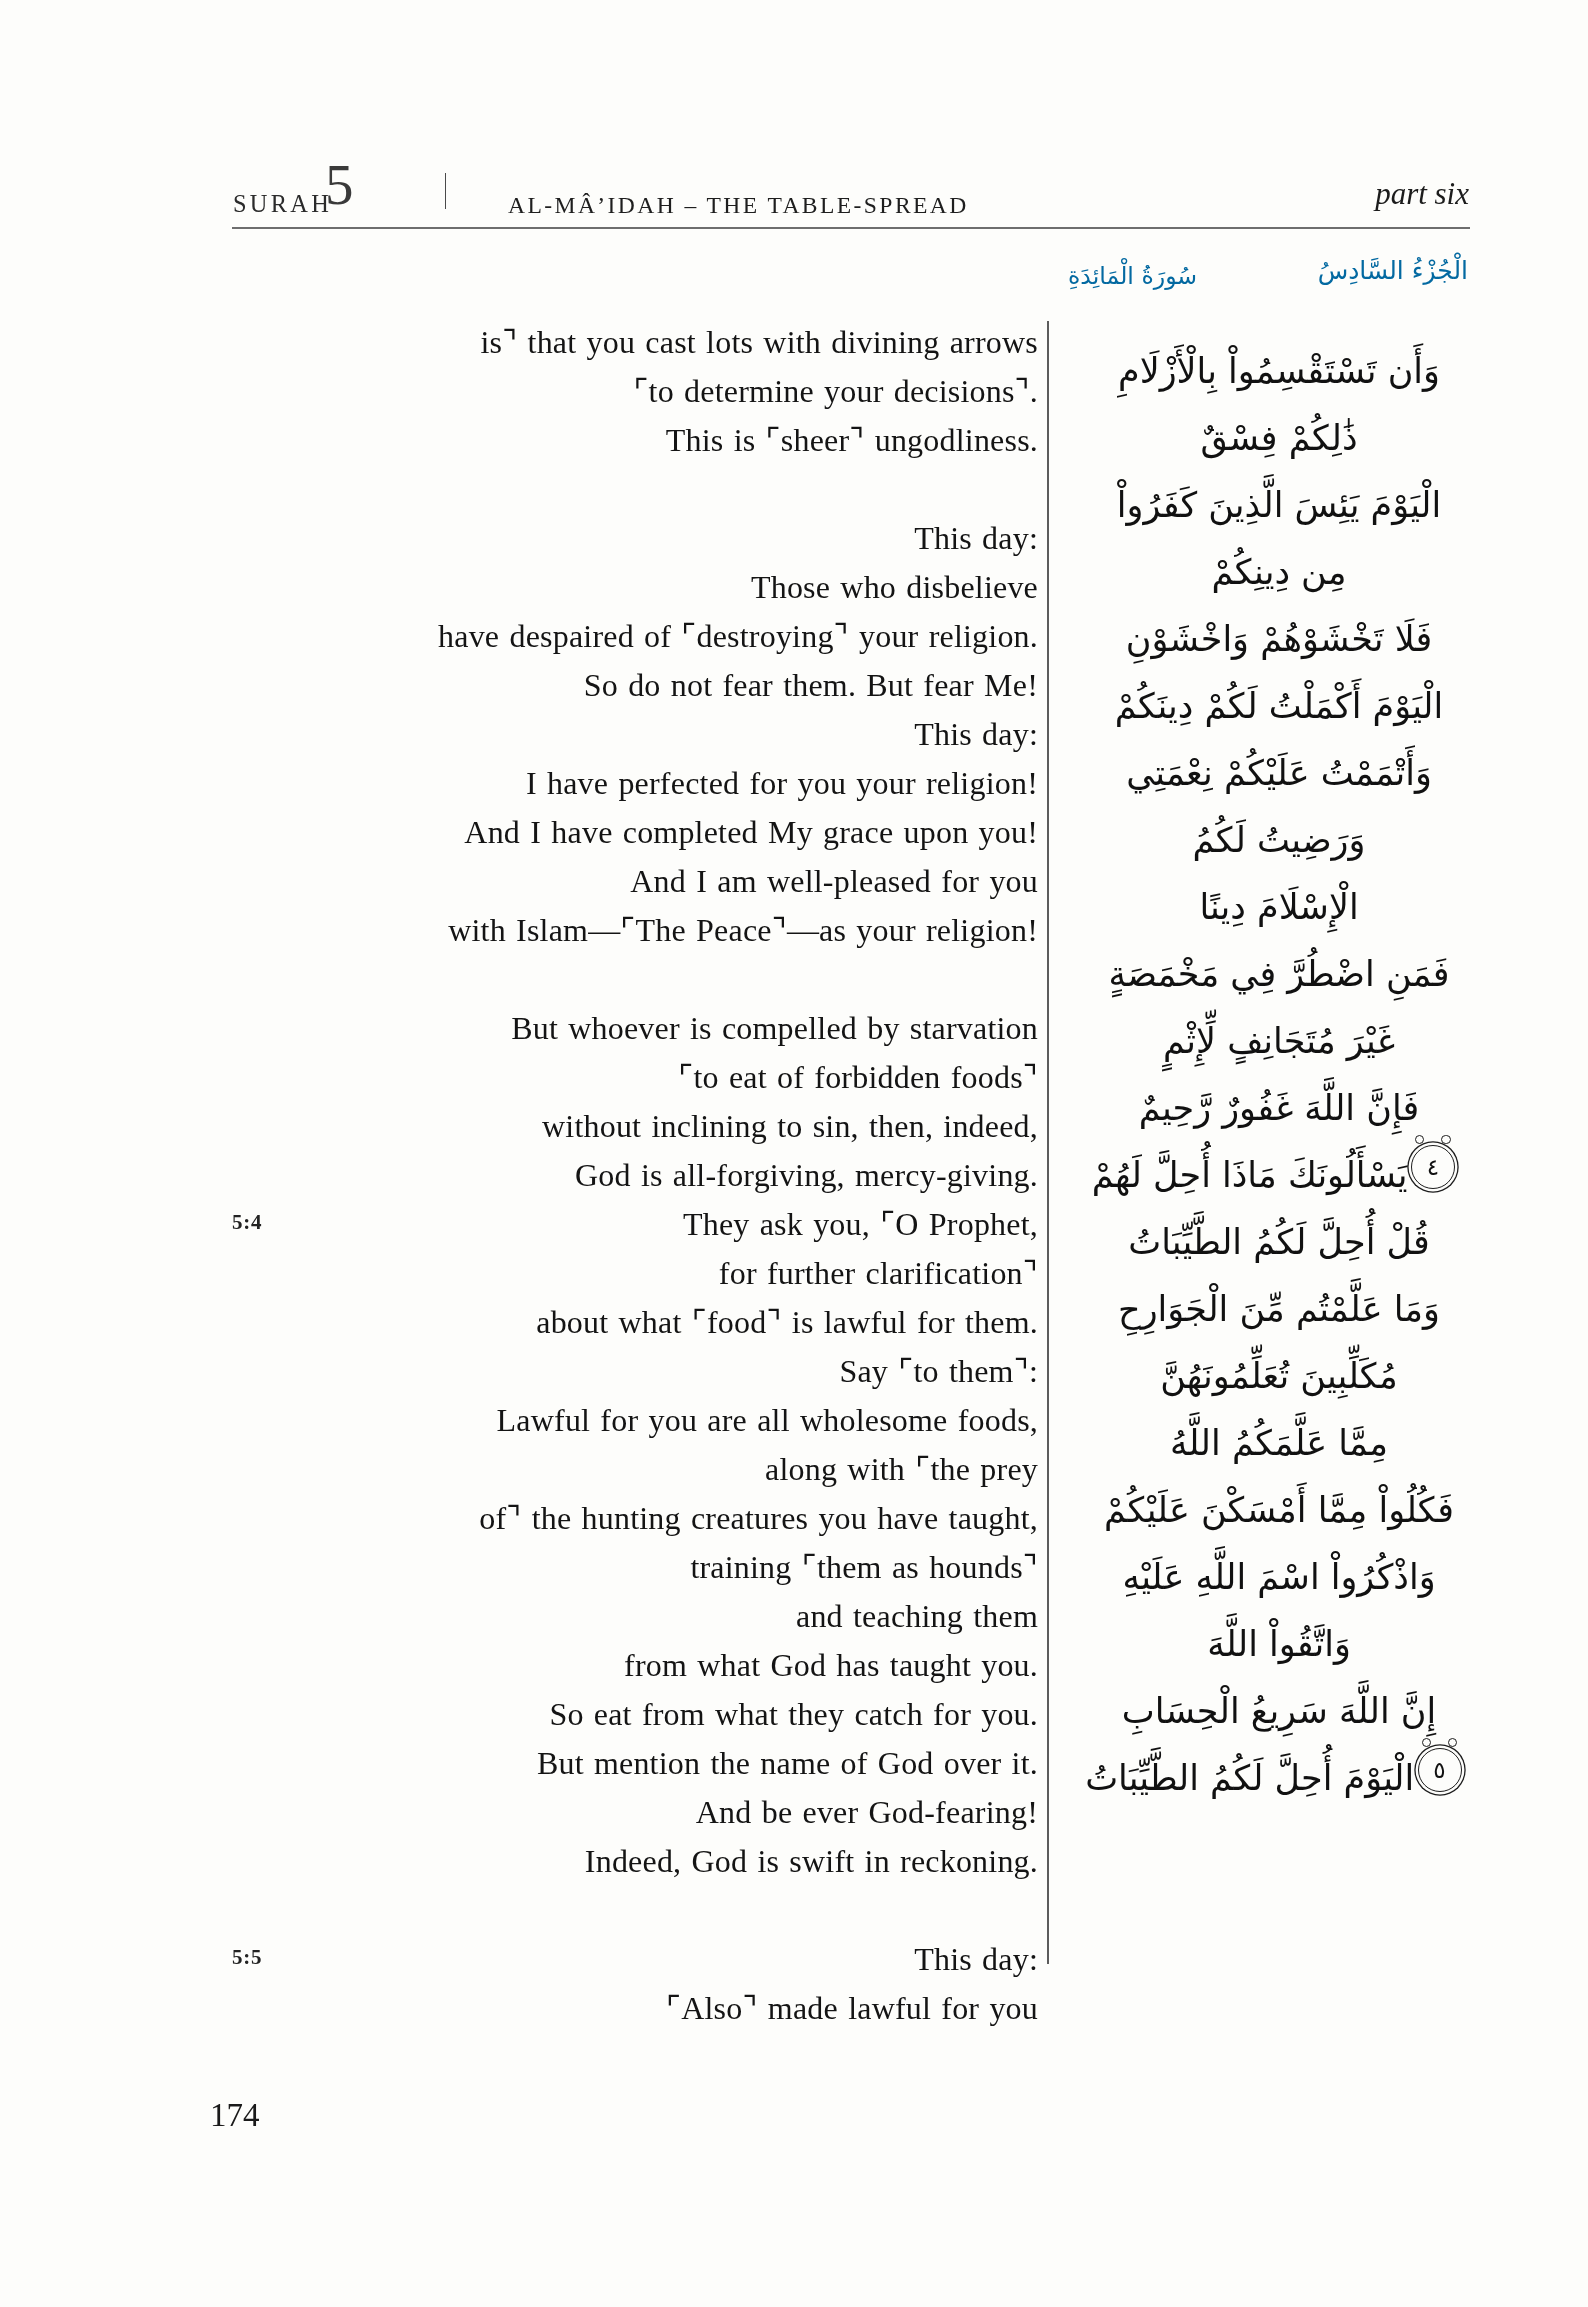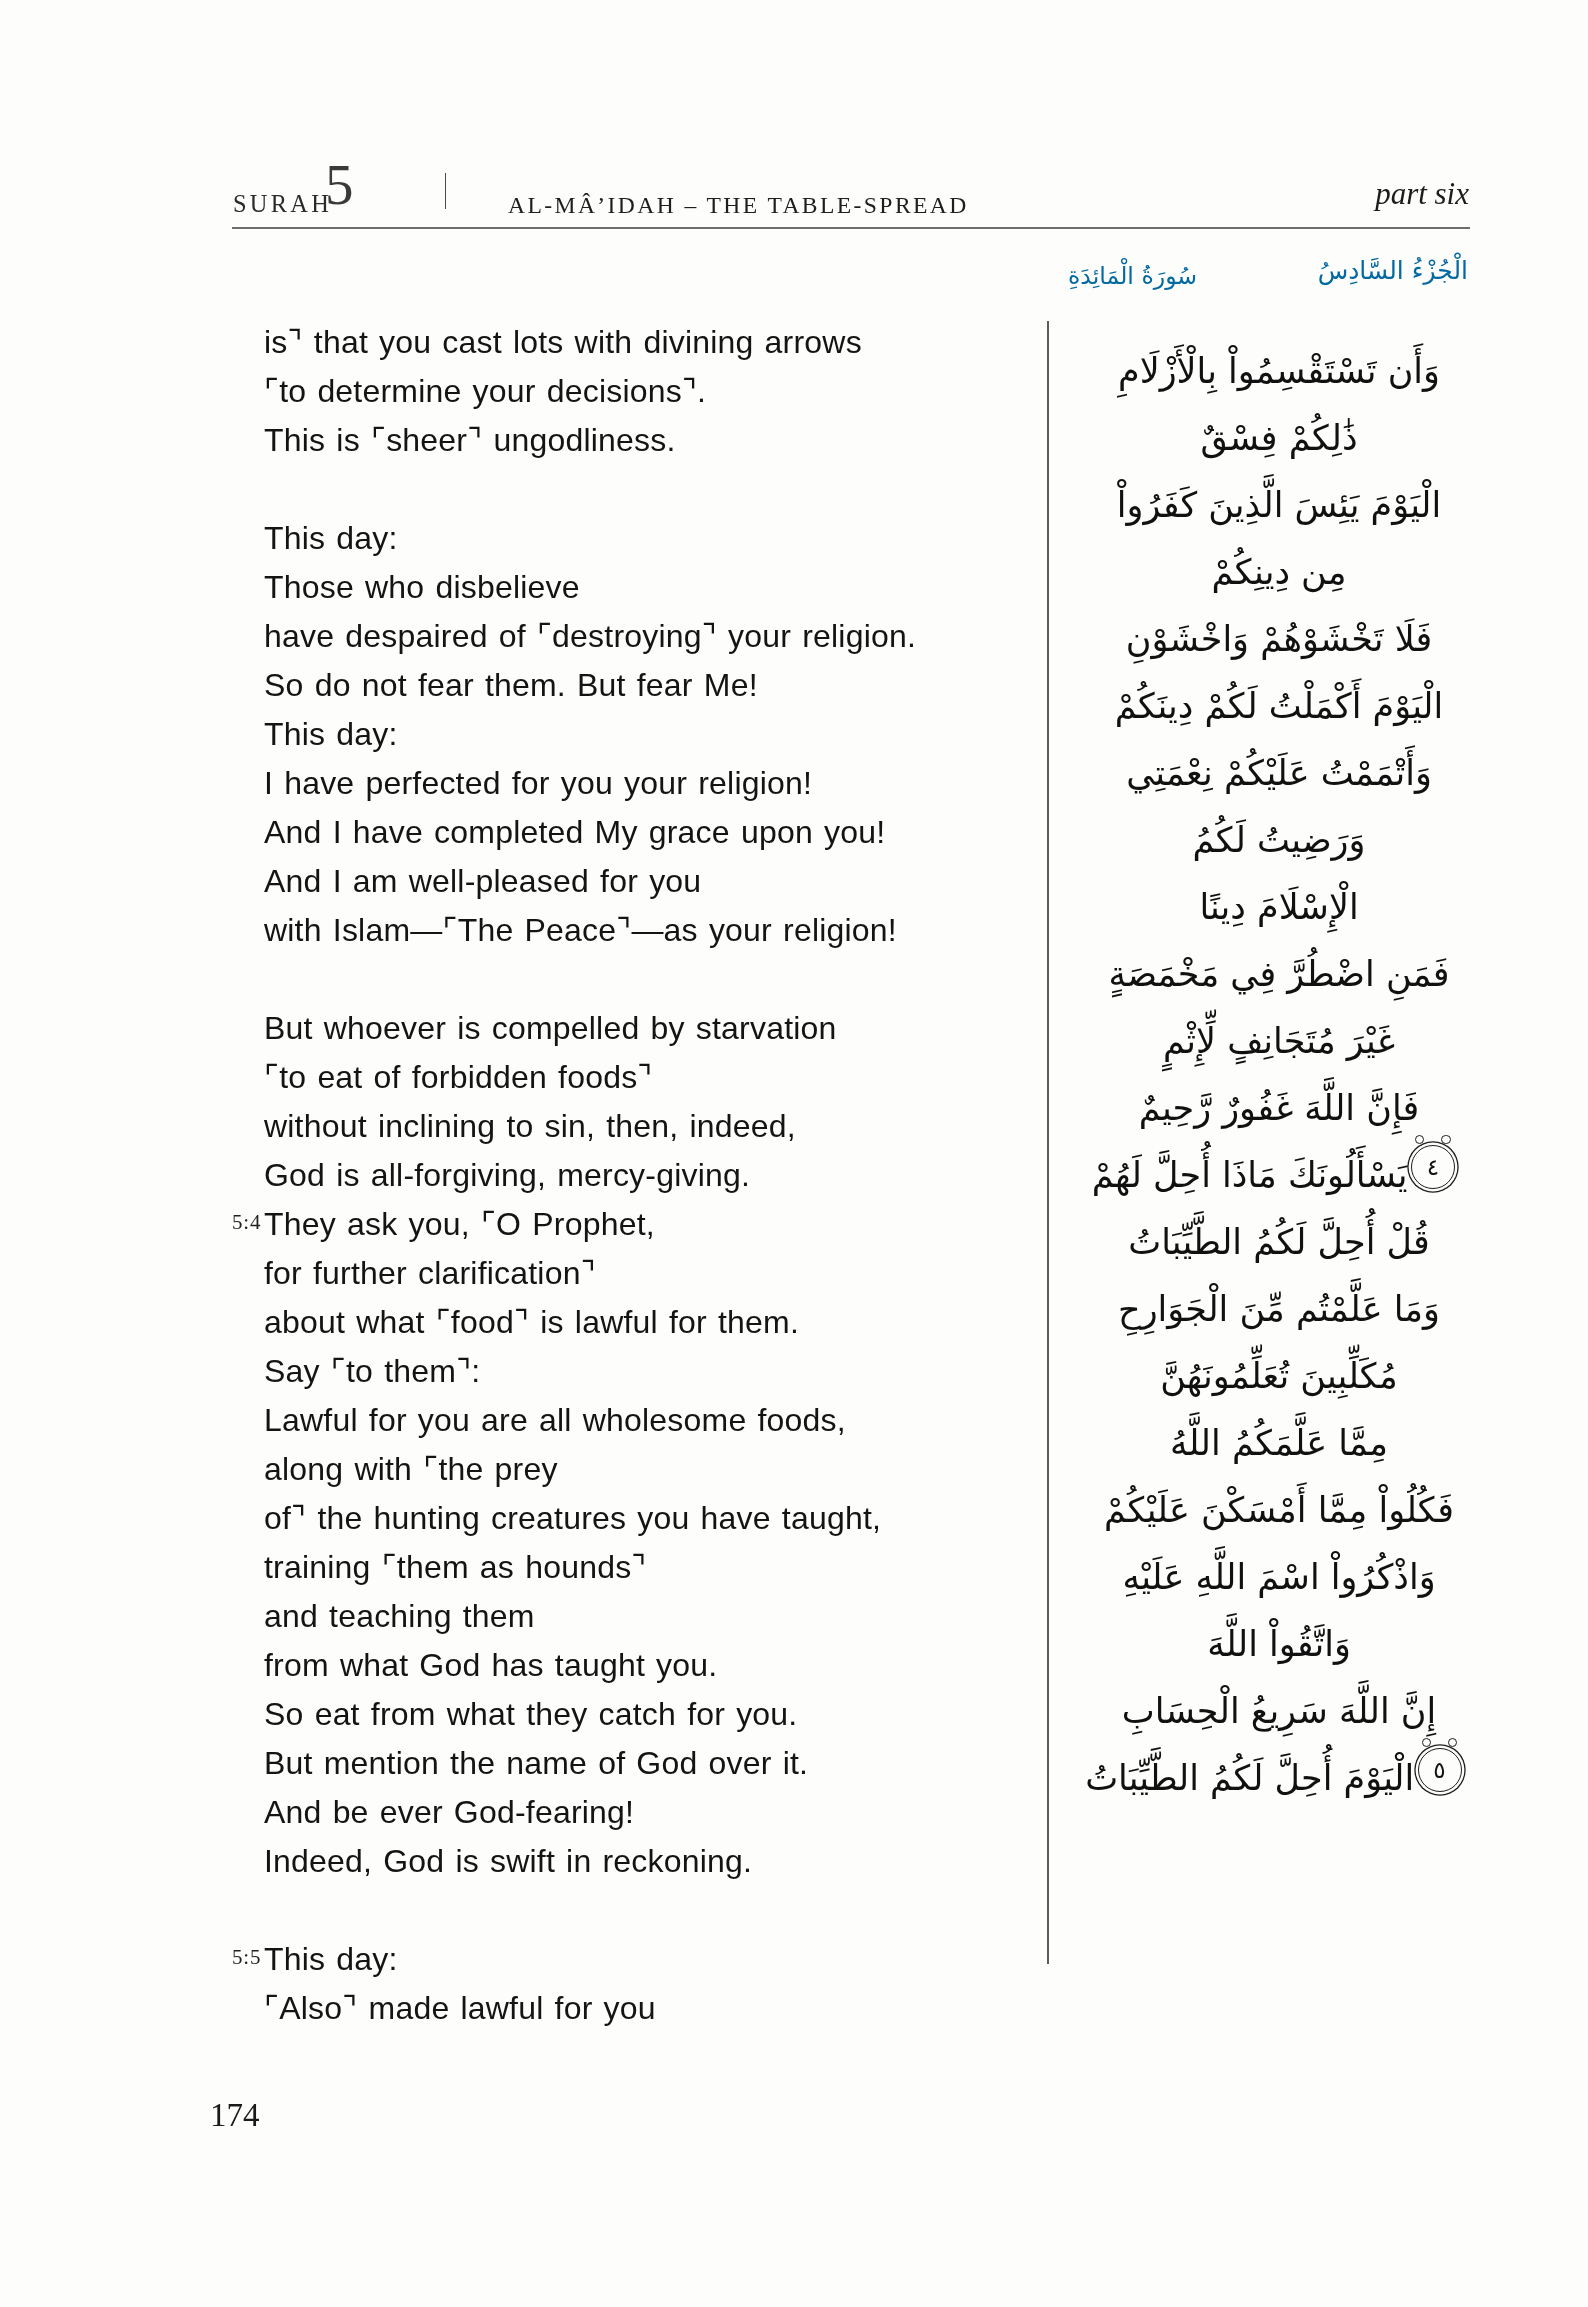--- a/index.html
+++ b/index.html
@@ -21,25 +21,26 @@
   .arabic-header-name{position:absolute;left:1068px;top:249px;font-size:23.6px;}
   .arabic-header-juz{position:absolute;right:120px;top:243px;font-size:25px;}
   .arabic-header-name,.arabic-header-juz{
     font-family:"DejaVu Sans",sans-serif;color:#0369a1;direction:rtl;white-space:nowrap;margin-top:13px;
   }
   
   .content-divider{position:absolute;left:1047px;top:321px;width:1.6px;height:1643px;background:#5c5c5c;}
   
   .translation-column{position:absolute;left:232px;top:319px;width:806px;}
   .eng-row{position:relative;height:49px;}
-  .verse-num{position:absolute;left:0;top:9px;font-size:21px;letter-spacing:0.8px;color:#222;}
+  .verse-num{position:absolute;left:0;top:9px;font-size:21px;letter-spacing:0.8px;color:#222;font-weight:bold;}
   .eng-text{
     display:block;margin-left:32px;font-size:32px;line-height:46px;
     letter-spacing:0.2px;word-spacing:2px;white-space:nowrap;color:#141414;
-    font-family:Liberation Sans, sans-serif;
+    font-family:Liberation Serif, serif;
+    text-align:right;
   }
   
   .arabic-column{position:absolute;left:1057px;top:329px;width:444px;}
   .ar-row{
     height:67px;display:flex;direction:rtl;justify-content:center;align-items:center;
   }
   .ar-text{
     font-family:"DejaVu Sans",sans-serif;font-size:35px;color:#111;
     white-space:nowrap;line-height:1;margin-top:18px;
   }

